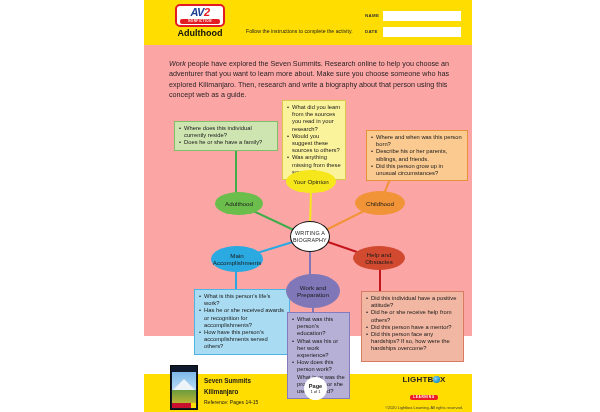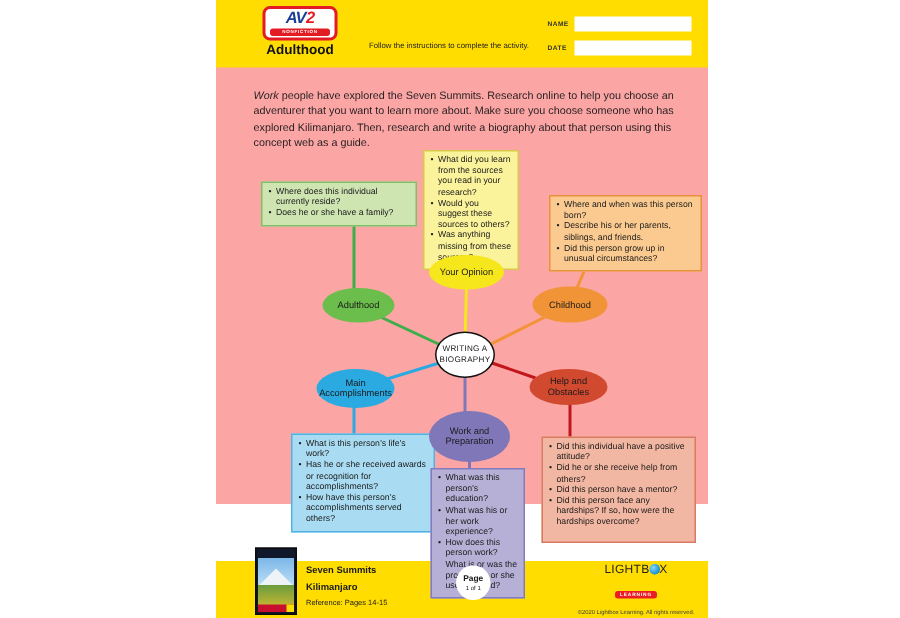--- a/index.html
+++ b/index.html
@@ -74,21 +74,21 @@
   .book-series { font-size:6.3px; font-weight:bold; }
   .book-title  { font-size:6.3px; font-weight:bold; margin-top:4px; }
   .book-ref    { font-size:5px; margin-top:4px; }
 
   .page-circle { position:absolute; left:160px; top:377px; width:23px; height:23px; border-radius:50%;
     background:#ffffff; z-index:3; display:flex; flex-direction:column; align-items:center; justify-content:center; }
   .page-circle .pg  { font-size:5.6px; font-weight:bold; }
   .page-circle .num { font-size:4px; margin-top:0.5px; }
 
   .lightbox { position:absolute; left:238px; top:376px; width:84px; text-align:center; z-index:3; }
-  .lb-word { font-size:8px; font-weight:400; color:#231f20; letter-spacing:0.2px; line-height:8px; }
+  .lb-word { font-size:8px; font-weight:700; color:#231f20; letter-spacing:0.2px; line-height:8px; }
   .lb-o { display:inline-block; width:6.5px; height:6.5px; border-radius:50%; vertical-align:-0.5px;
     background:radial-gradient(circle at 35% 35%, #8fd4f7 0%, #2a9fd8 55%, #1b6cb5 100%); }
   .lb-pill { display:inline-block; margin-top:1px; background:#ec1c24; color:#ffffff; font-size:3.2px;
     font-weight:bold; letter-spacing:0.6px; padding:1px 3px; border-radius:2px; line-height:3.4px; }
   .lb-copy { font-size:3.9px; color:#3a3a3a; margin-top:3px; }
   .lb-url  { font-size:3.9px; color:#3a3a3a; margin-top:1px; }
 </style>
 </head>
 <body>
 

